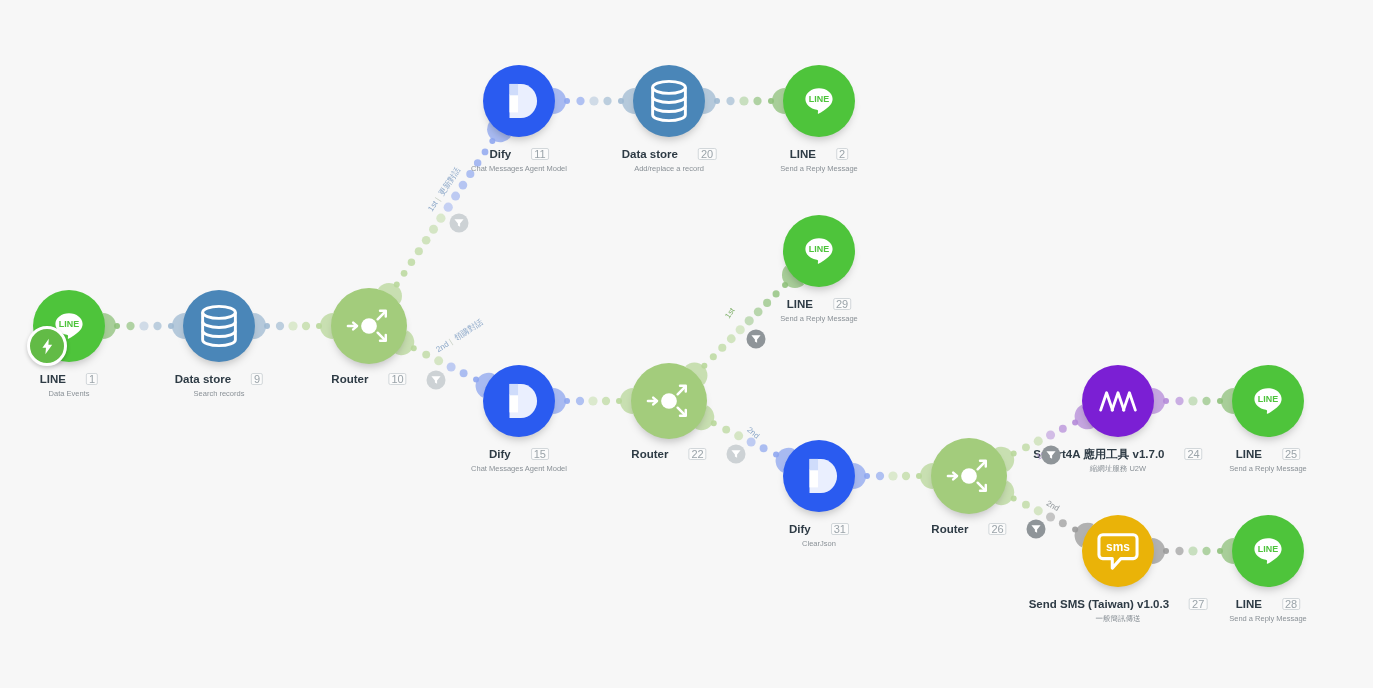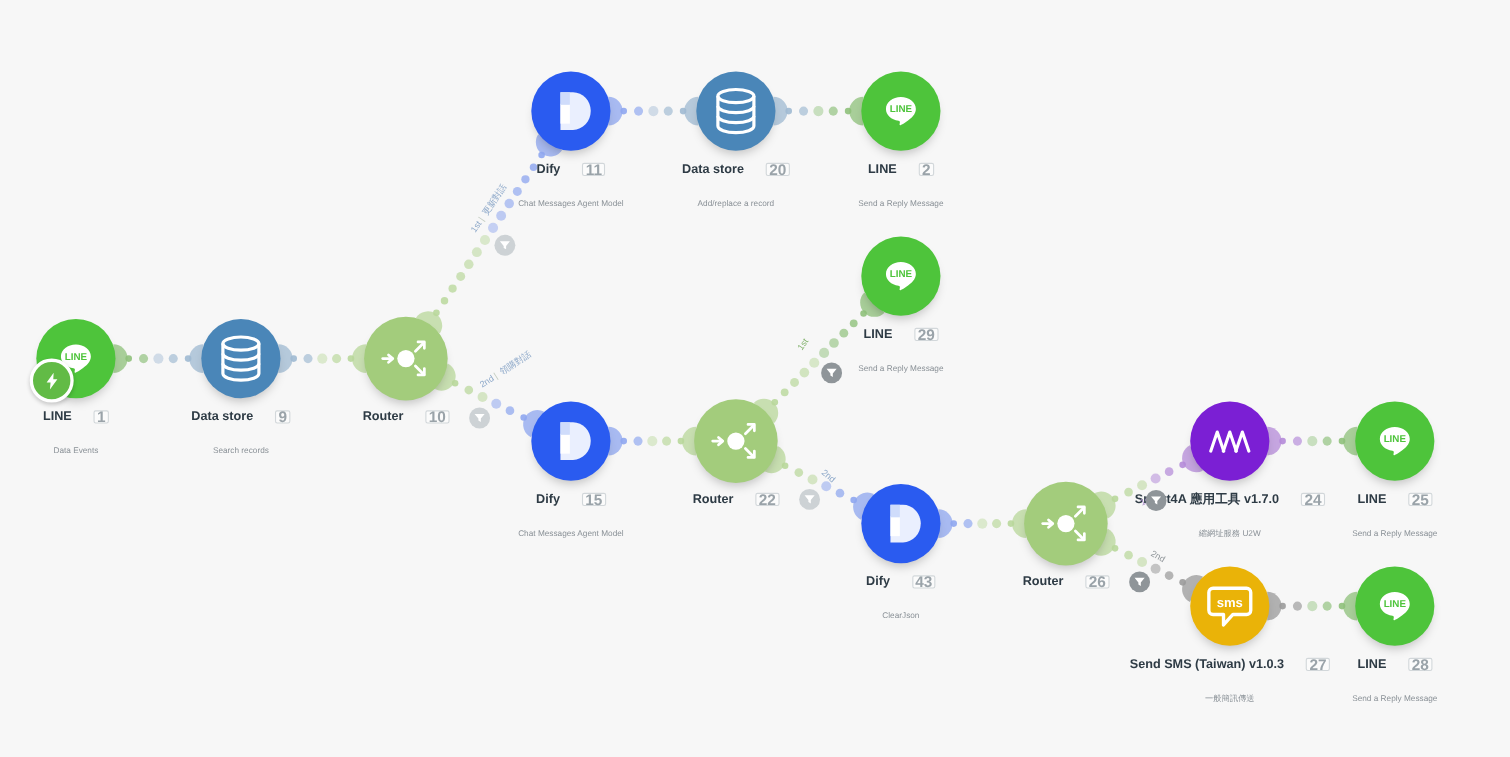--- a/index.html
+++ b/index.html
@@ -30,27 +30,27 @@
     position:absolute;left:50%;top:46px;
     transform:translateX(-50%);
     text-align:center;white-space:nowrap;
   }
   .ttl{
     font-size:11.5px;font-weight:bold;color:#2e3b45;
     line-height:14px;display:flex;align-items:center;justify-content:center;gap:20px;
   }
   .idbox{
     display:inline-block;
-    font-size:14px;font-weight:bold;color:#9aa3a9;
+    font-size:11px;font-weight:normal;color:#9aa3a9;
     border:1px solid #d2d7da;border-radius:2px;
     padding:0px 2px 0 2px;line-height:10px;
     background:#fbfbfb;
   }
   .sub{
-    font-size:7.5px;color:#8a9197;margin-top:19px;line-height:9px;
+    font-size:7.5px;color:#8a9197;margin-top:3px;line-height:9px;
   }
 
   
   .lineIcon{width:34px;height:34px;}
   .dbIcon{width:40px;height:44px;}
   .difyIcon{width:38px;height:40px;}
   .routerIcon{width:46px;height:46px;}
   .smartIcon{width:42px;height:30px;}
   .smsIcon{width:44px;height:40px;}
 
@@ -386,21 +386,21 @@
        <svg class="difyIcon" viewBox="0 0 40 42">
     <path d="M10 3h12c9.4 0 17 8.2 17 18S31.4 39 22 39H10z" fill="#ffffff" opacity="0.9"></path>
     <rect x="10" y="14" width="9" height="19" fill="#ffffff"></rect>
     <rect x="10" y="3" width="9" height="12" fill="#cfdcfb"></rect>
   </svg>
 
      </div>
      <div class="labelwrap">
        <div class="ttl">
          <span>Dify</span>
-         <span class="idbox">43</span>
+         <span class="idbox">31</span>
        </div>
        <div class="sub">ClearJson</div>
      </div>
       </div>
       <div class="node" style="left: 969px; top: 476px;">
         <div class="bubble b76" style="background:#a3cc7c">
        <svg class="routerIcon" viewBox="0 0 48 48">
     <circle cx="24" cy="24" r="8.2" fill="#ffffff"></circle>
     <g stroke="#ffffff" stroke-width="2.6" fill="none" stroke-linecap="round">
       <path d="M2 24h9"></path>

